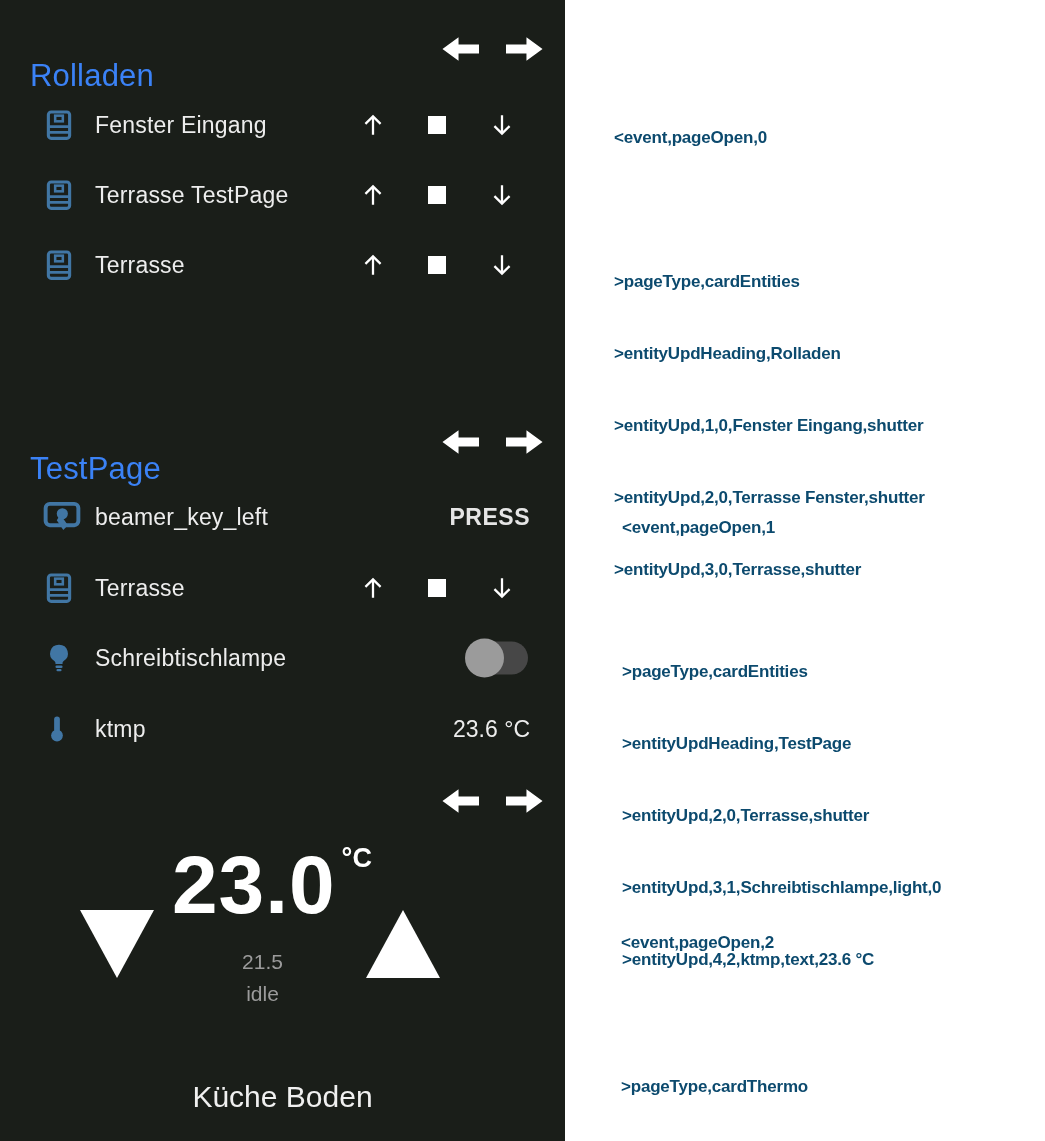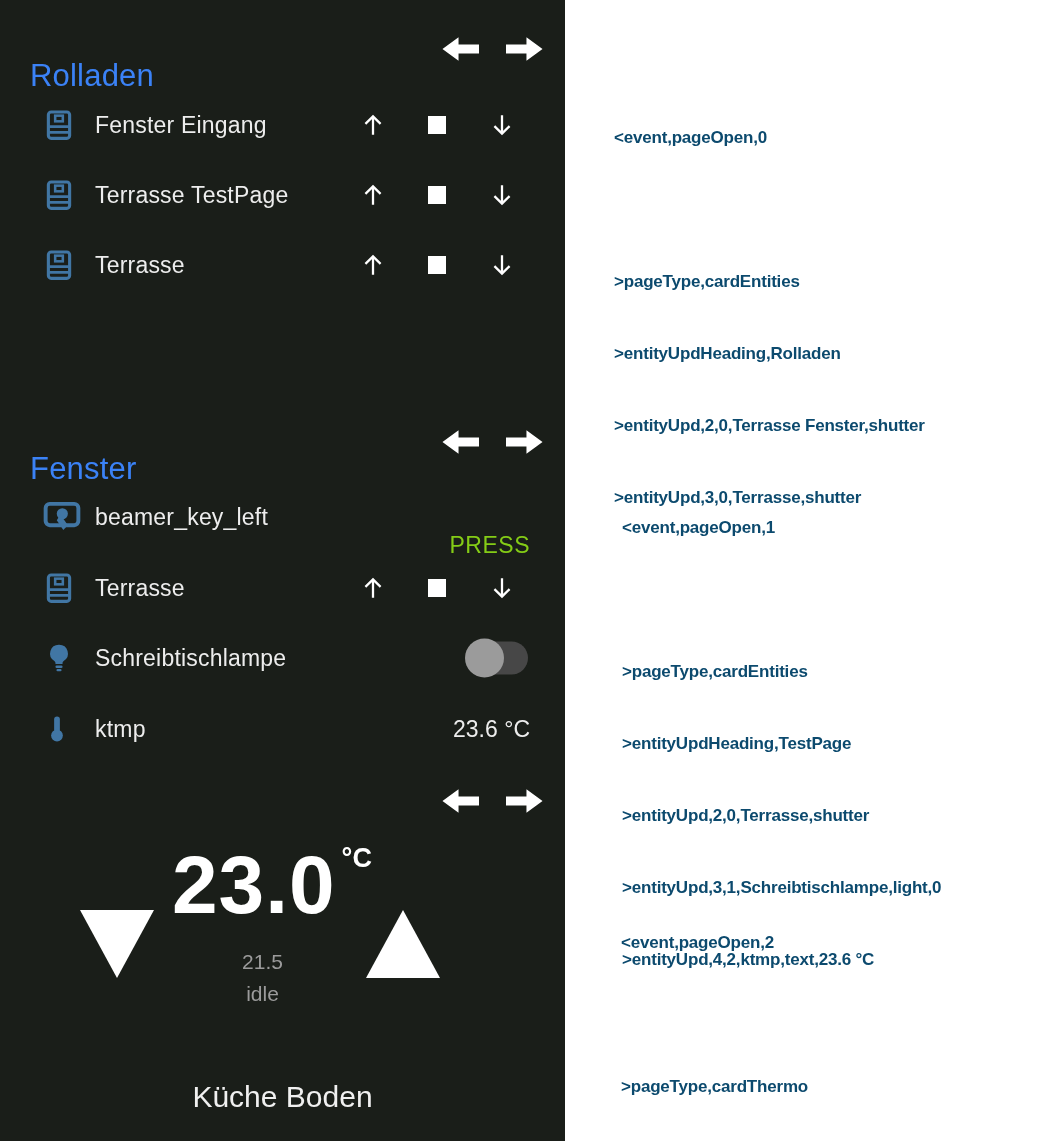--- a/index.html
+++ b/index.html
@@ -13,21 +13,21 @@
   .nav { position:absolute; right:21px; top:34px; display:flex; gap:27px; }
   .nav svg { display:block; }
 
   .row { position:absolute; left:0; width:565px; height:70px; }
   .row .icon { position:absolute; left:42px; top:50%; transform:translateY(-50%); }
   .row .label { position:absolute; left:95px; top:50%; transform:translateY(-50%); font-size:23px; color:#ededed; letter-spacing:.2px; white-space:nowrap;text-align:right; }
   .ctl-up   { position:absolute; left:360px; top:50%; transform:translateY(-50%); }
   .ctl-stop { position:absolute; left:428px; top:50%; transform:translateY(-50%); width:18px; height:18px; background:#ffffff; }
   .ctl-down { position:absolute; left:489px; top:50%; transform:translateY(-50%); }
   .row .value { position:absolute; right:35px; top:50%; transform:translateY(-50%); font-size:23px; color:#ededed; white-space:nowrap; }
-  .row .value.press { color:#84cc16; font-weight:400; letter-spacing:.5px;margin-top:28px; }
+  .row .value.press { color:#e5e5e5; font-weight:700; letter-spacing:.5px; }
 
   .switch { position:absolute; right:37px; top:50%; transform:translateY(-50%); width:58px; height:33px; }
   .switch .track { position:absolute; left:0; top:0; width:58px; height:33px; border-radius:17px; background:#474747; }
   .switch .knob { position:absolute; left:-5px; top:-3px; width:39px; height:39px; border-radius:50%; background:#9b9b9b; }
 
   
   .big-temp { position:absolute; left:172px; top:76px; color:#ffffff; white-space:nowrap; }
   .big-temp .num { font-size:82px; font-weight:700; letter-spacing:1px; }
   .big-temp .unit { font-size:27px; font-weight:700; position:relative; top:-46px; left:6px; }
   .tri { position:absolute; background:#ffffff; }
@@ -103,21 +103,21 @@
             <path d="M12 21V4M5 11l7-7 7 7" fill="none" stroke="#fff" stroke-width="2.1"></path>
           </svg>
         <div class="ctl-stop"></div>
         <svg class="ctl-down" width="26" height="26" viewBox="0 0 24 24">
             <path d="M12 3v17M5 13l7 7 7-7" fill="none" stroke="#fff" stroke-width="2.1"></path>
           </svg>
       </div>
     </section>
 
     <section class="card" style="top:393px; height:369px;">
-      <div class="card-title">Fenster</div>
+      <div class="card-title">TestPage</div>
       <div class="nav">
         <svg width="38" height="30" viewBox="0 0 26 20">
             <path d="M26 7H12V2L1 10l11 8v-5h14z" fill="#fff"></path>
           </svg>
         <svg width="38" height="30" viewBox="0 0 26 20">
             <path d="M0 7h14V2l11 8-11 8v-5H0z" fill="#fff"></path>
           </svg>
       </div>
 
       <div class="row" style="top:89px;">
@@ -191,20 +191,21 @@
 
       <div class="thermo-name">Küche Boden</div>
     </section>
   </div>
 
   <div class="log-block" style="left:614px; top:78px;">
     <div>&lt;event,pageOpen,0</div>
     <div class="log-gap"></div>
     <div>&gt;pageType,cardEntities</div>
     <div>&gt;entityUpdHeading,Rolladen</div>
+    <div>&gt;entityUpd,1,0,Fenster Eingang,shutter</div>
     <div>&gt;entityUpd,2,0,Terrasse Fenster,shutter</div>
     <div>&gt;entityUpd,3,0,Terrasse,shutter</div>
   </div>
 
   <div class="log-block" style="left:622px; top:468px;">
     <div>&lt;event,pageOpen,1</div>
     <div class="log-gap"></div>
     <div>&gt;pageType,cardEntities</div>
     <div>&gt;entityUpdHeading,TestPage</div>
     <div>&gt;entityUpd,2,0,Terrasse,shutter</div>

